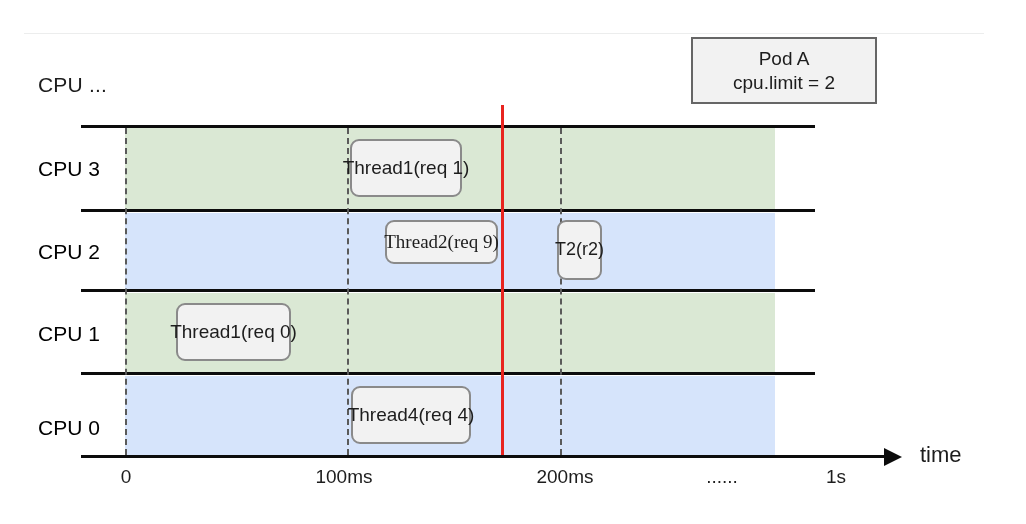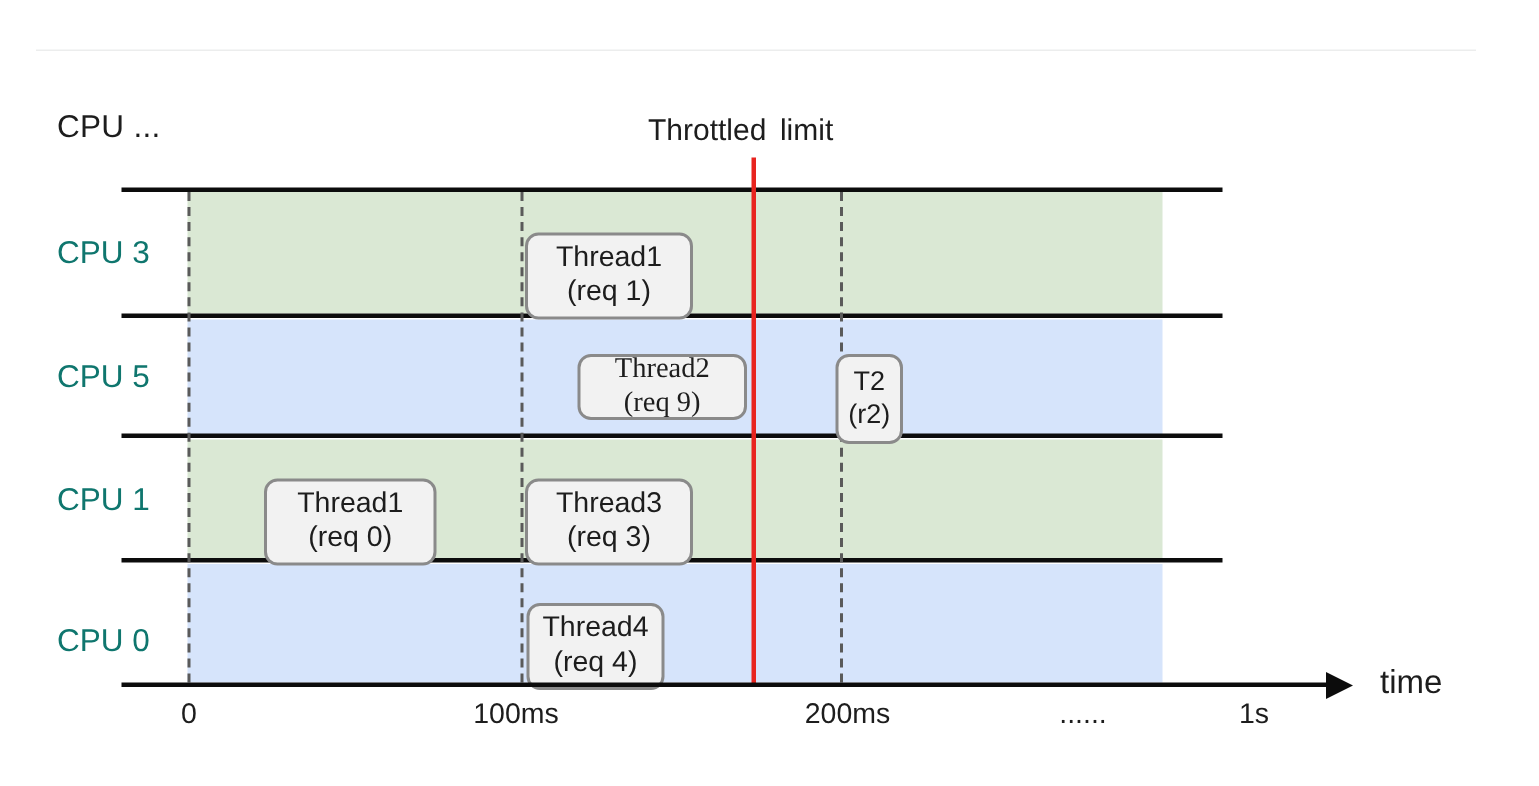--- a/index.html
+++ b/index.html
@@ -89,21 +89,21 @@
   }
   .hrule-top { top: 125px; }
   .hrule-1   { top: 209px; }
   .hrule-2   { top: 289px; }
   .hrule-3   { top: 372px; }
 
   
   .cpu-label {
     left: 38px;
     font-size: 21px;
-    color: #0f766e;
+    color: #000000;
     white-space: nowrap;
   }
   .lbl-r3 { top: 157px; }
   .lbl-r2 { top: 240px; }
   .lbl-r1 { top: 322px; }
   .lbl-r0 { top: 416px; }
 
   
   .vdash {
     top: 128px;
@@ -124,39 +124,38 @@
     background: #e8241f;
   }
 
   
   .thread-box {
     background: #f2f2f2;
     border: 2px solid #8a8a8a;
     border-radius: 9px;
     box-sizing: border-box;
     display: flex;
-    flex-direction: column;
+    flex-direction: row;
     align-items: center;
     justify-content: center;
     line-height: 1.2;
-    margin-top: 16px;
   }
   .thread-box .tline {
     font-size: 19px;
     color: #1d1d1d;
     white-space: nowrap;
   }
   .thread-box.narrow .tline { font-size: 18px; }
 
   .tb-t1r1 { left: 350px; top: 139px; width: 112px; height: 58px; }
   .tb-t2r2 { left: 385px; top: 220px; width: 113px; height: 44px; font-family: Liberation Serif, serif; }
   .tb-t2r2b{ left: 557px; top: 220px; width: 45px;  height: 60px; }
   .tb-t1r0 { left: 176px; top: 303px; width: 115px; height: 58px; }
   .tb-t3r3 { left: 350px; top: 303px; width: 112px; height: 58px; }
-  .tb-t4r4 { left: 351px; top: 386px; width: 92px; height: 58px; }
+  .tb-t4r4 { left: 351px; top: 386px; width: 120px; height: 58px; }
 
   
   .axis-line {
     left: 81px;
     top: 455px;
     width: 812px;
     height: 3px;
     background: #0c0c0c;
   }
   .axis-arrow {
@@ -190,41 +189,42 @@
 </style>
 </head>
 <body>
 
 <div id="canvas">
 
   <div class="abs top-rule"></div>
 
   <div class="abs cpu-ellipsis-label">CPU ...</div>
 
-  <div class="abs throttle-label">
-    <span>Throttled</span><span class="word-gap"></span><span>limit</span>
-  </div>
-
+
+  <div class="abs pod-box">
+    <div class="line">Pod A</div>
+    <div class="line">cpu.limit = 2</div>
+  </div>
 
   <div class="abs band green band-r3"></div>
   <div class="abs band blue  band-r2"></div>
   <div class="abs band green band-r1"></div>
   <div class="abs band blue  band-r0"></div>
 
   <div class="abs hrule hrule-top"></div>
   <div class="abs hrule hrule-1"></div>
   <div class="abs hrule hrule-2"></div>
   <div class="abs hrule hrule-3"></div>
 
   <div class="abs vdash vdash-0"></div>
   <div class="abs vdash vdash-100"></div>
   <div class="abs vdash vdash-200"></div>
 
   <div class="abs cpu-label lbl-r3">CPU 3</div>
-  <div class="abs cpu-label lbl-r2">CPU 5</div>
+  <div class="abs cpu-label lbl-r2">CPU 2</div>
   <div class="abs cpu-label lbl-r1">CPU 1</div>
   <div class="abs cpu-label lbl-r0">CPU 0</div>
 
   <div class="abs thread-box tb-t1r1">
     <div class="tline">Thread1</div>
     <div class="tline">(req 1)</div>
   </div>
 
   <div class="abs thread-box tb-t2r2">
     <div class="tline">Thread2</div>
@@ -234,24 +234,20 @@
   <div class="abs thread-box narrow tb-t2r2b">
     <div class="tline">T2</div>
     <div class="tline">(r2)</div>
   </div>
 
   <div class="abs thread-box tb-t1r0">
     <div class="tline">Thread1</div>
     <div class="tline">(req 0)</div>
   </div>
 
-  <div class="abs thread-box tb-t3r3">
-    <div class="tline">Thread3</div>
-    <div class="tline">(req 3)</div>
-  </div>
 
   <div class="abs thread-box tb-t4r4">
     <div class="tline">Thread4</div>
     <div class="tline">(req 4)</div>
   </div>
 
   <div class="abs throttle-line"></div>
 
   <div class="abs axis-line"></div>
   <div class="abs axis-arrow"></div>

